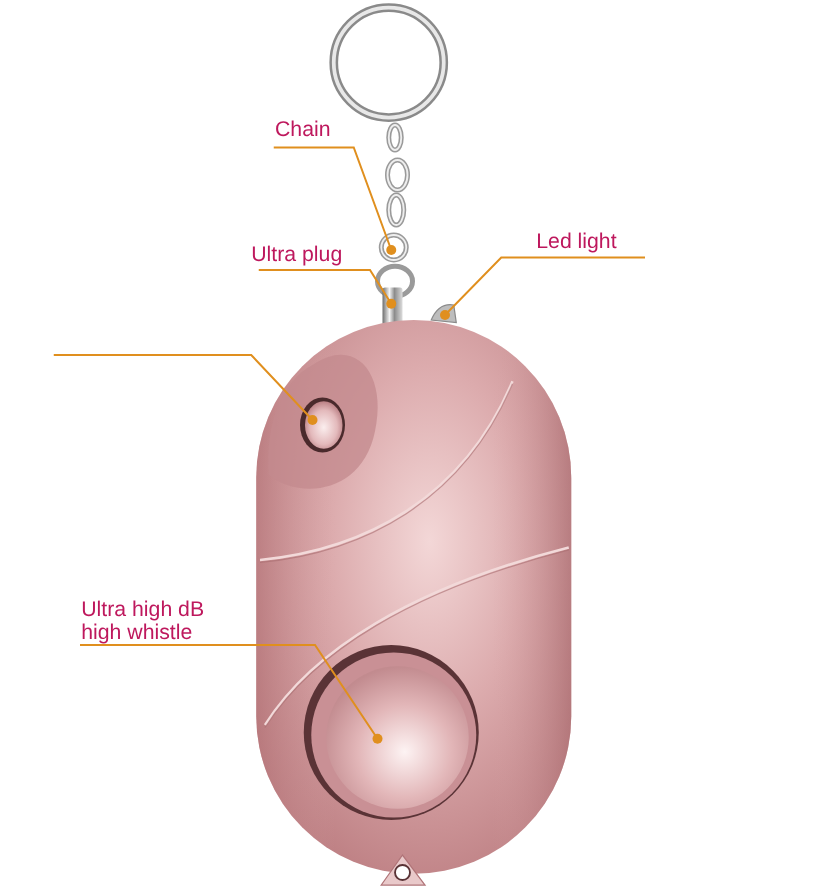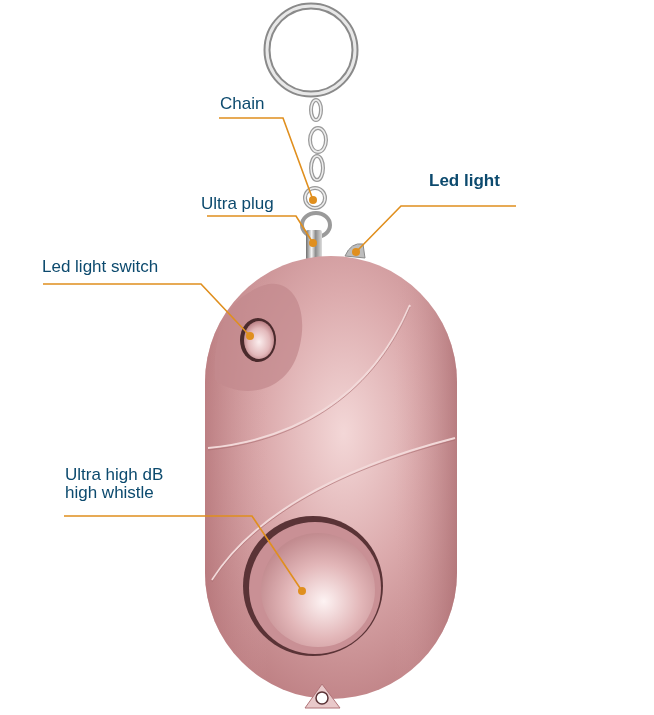--- a/index.html
+++ b/index.html
@@ -1,18 +1,18 @@
 <!DOCTYPE html>
 <html><head>
 <meta charset="utf-8">
 <style>
   html, body { margin: 0; padding: 0; background: #ffffff; }
   body { width: 654px; height: 715px; overflow: hidden; position: relative; font-family: "Liberation Sans", sans-serif; }
   #stage { position: absolute; left: 0; top: 0; width: 654px; height: 715px; }
-  .label { position: absolute; font-size: 17px; color: #0c4a6e; line-height: 18px; white-space: nowrap; }
+  .label { position: absolute; font-size: 17px; color: #be185d; line-height: 18px; white-space: nowrap; }
   .label-multi { white-space: normal; }
   svg { position: absolute; left: 0; top: 0; }
 </style>
 </head>
 <body>
 
 <div id="stage">
 
   <svg width="654" height="715" viewBox="0 0 654 715">
     <defs>
@@ -106,20 +106,19 @@
       <circle cx="313" cy="200" r="4"></circle>
       <circle cx="313" cy="243" r="4"></circle>
       <circle cx="356" cy="252" r="4"></circle>
       <circle cx="250" cy="336" r="4"></circle>
       <circle cx="302" cy="591" r="4"></circle>
     </g>
   </svg>
 
   <div class="label" style="left:220px; top:95px;">Chain</div>
   <div class="label" style="left:201px; top:195px;">Ultra plug</div>
-  <div class="label" style="left:429px; top:172px;font-weight:bold;">Led light</div>
-  <div class="label" style="left:42px; top:258px;">Led light switch</div>
-  <div class="label label-multi" style="left:65px; top:466px;">
+  <div class="label" style="left:429px; top:184px;">Led light</div>
+  <div class="label label-multi" style="left:65px; top:479px;">
     <div>Ultra high dB</div>
     <div>high whistle</div>
   </div>
 
 </div>
 
 </body></html>

